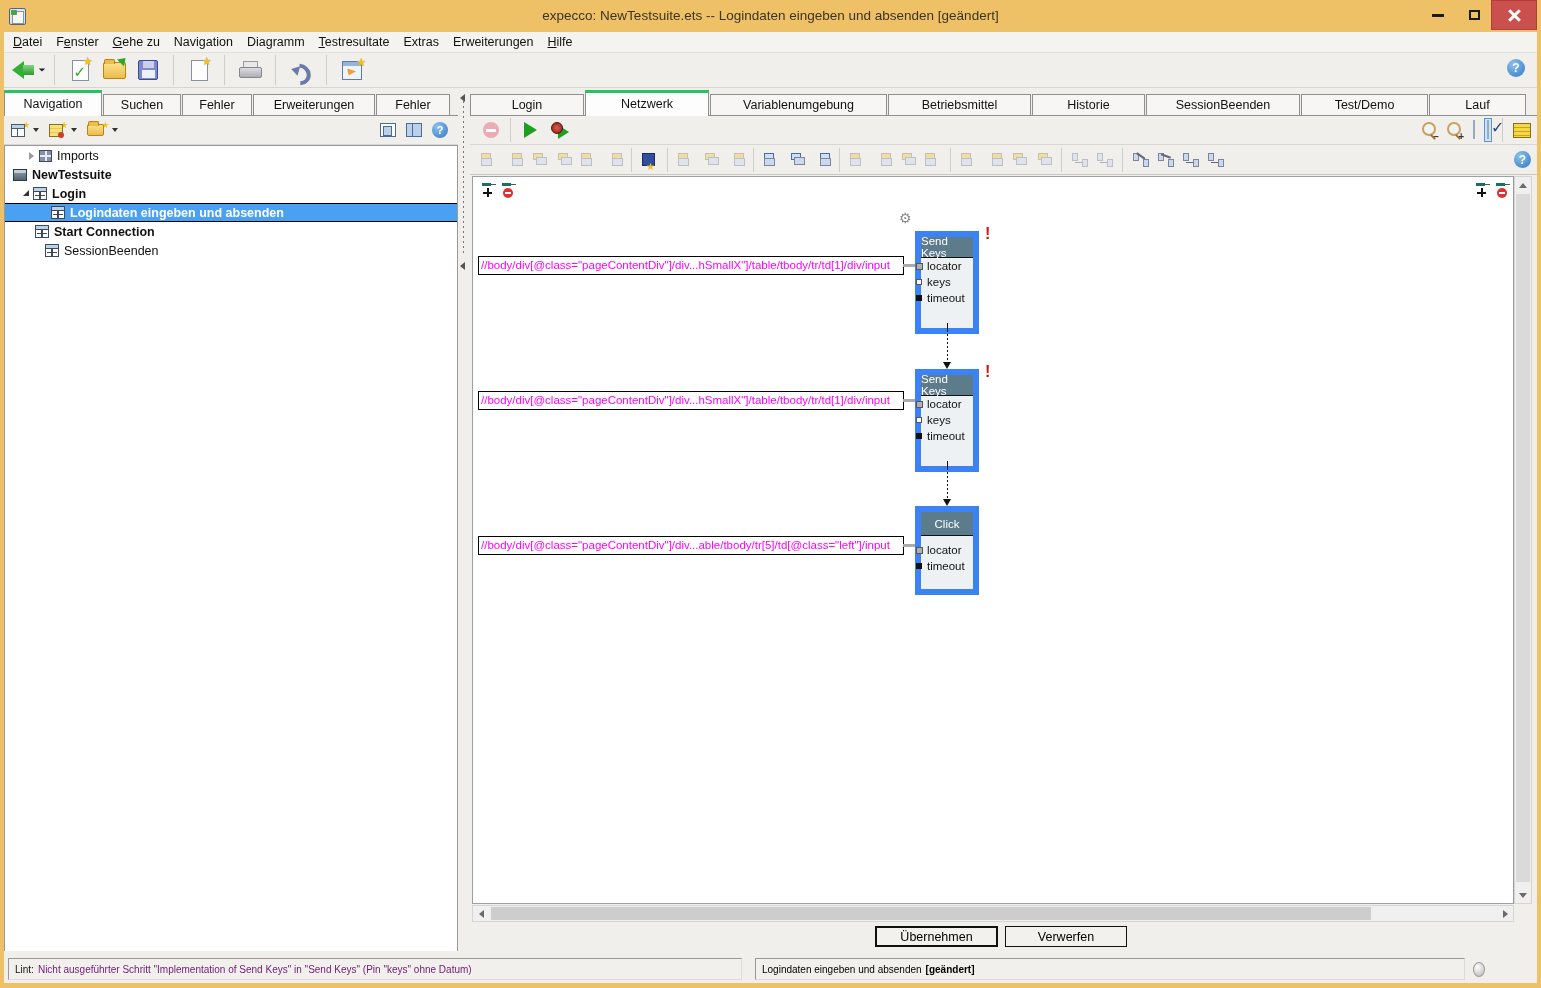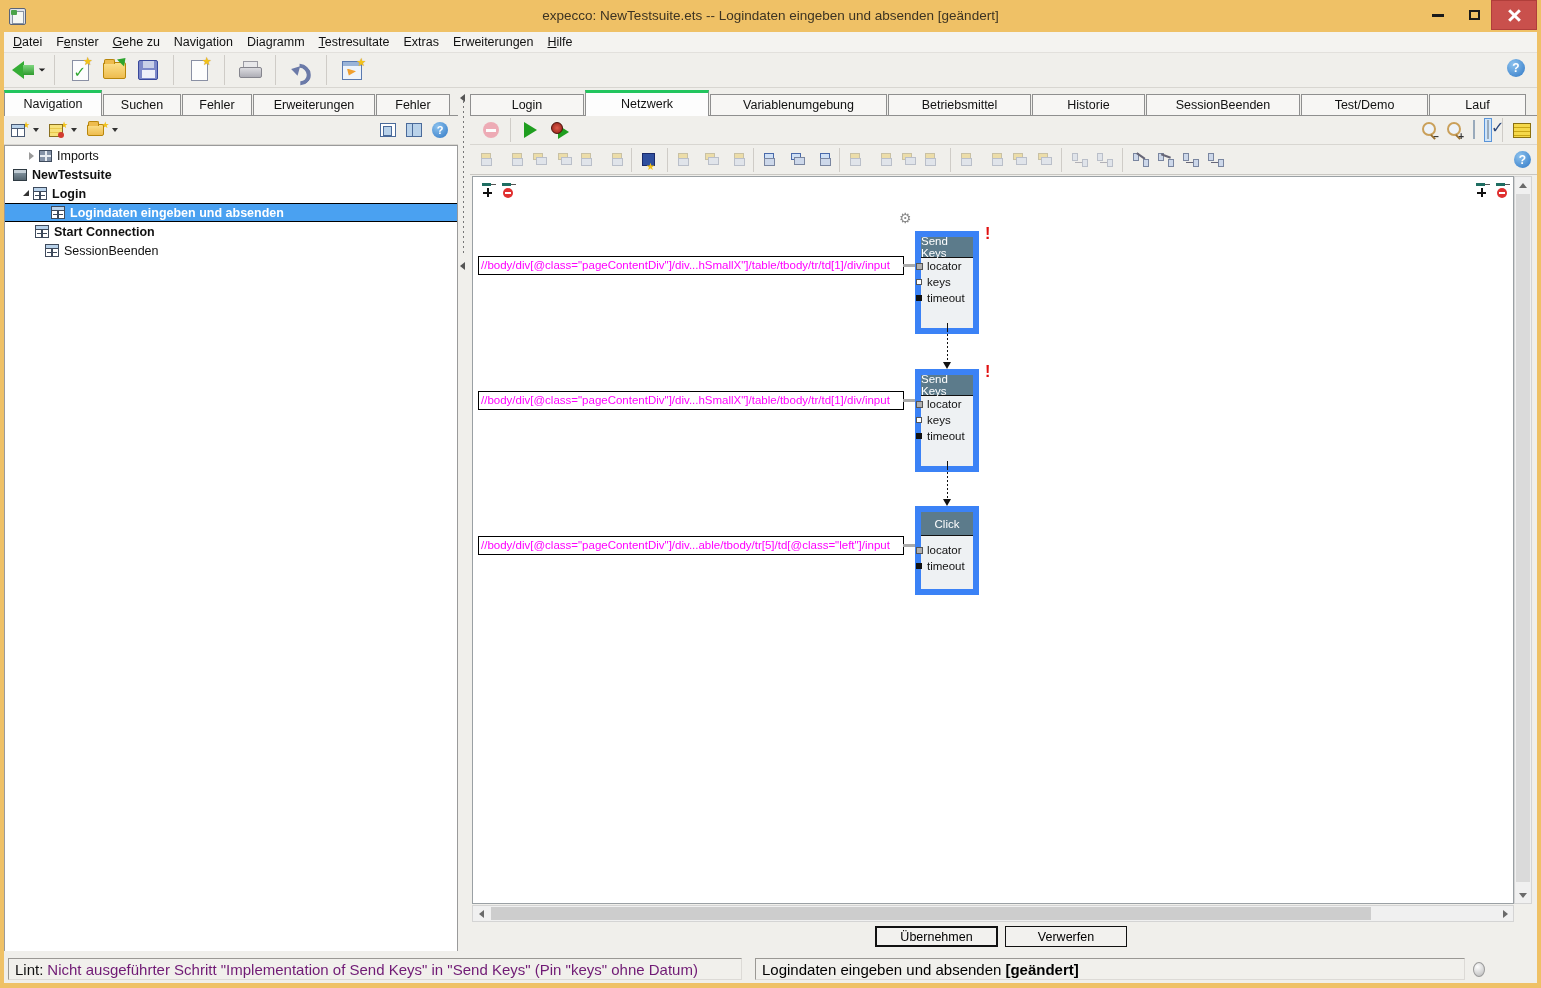--- a/index.html
+++ b/index.html
@@ -191,21 +191,21 @@
   .hthumb { position:absolute; left:18px; top:1px; width:880px; height:13px; background:#cdcdcd; }
 
   
   .btnrow { left:470px; top:926px; width:1067px; height:25px; position:absolute; }
   .pbtn { position:absolute; height:21px; background:#f2f1ee; font-size:12.5px; display:flex; align-items:center; justify-content:center; }
   .pbtn.default { border:2px solid #111; }
   .pbtn.normal { border:1px solid #111; }
 
   
   .statusbar { left:4px; top:955px; width:1533px; height:28px; background:#f0efeb; position:absolute; }
-  .status-box { position:absolute; top:3px; height:22px; background:#f1f0ec; border:1px solid; border-color:#9a9894 #dcdad6 #dcdad6 #9a9894; display:flex; align-items:center; padding:0 6px; font-size:15px; white-space:nowrap; overflow:hidden; }
+  .status-box { position:absolute; top:3px; height:22px; background:#f1f0ec; border:1px solid; border-color:#9a9894 #dcdad6 #dcdad6 #9a9894; display:flex; align-items:center; padding:0 6px; font-size:10px; white-space:nowrap; overflow:hidden; }
   .lint-label { color:#111; margin-right:4px; }
   .lint-text { color:#701a75; }
   .ctx-state { font-weight:bold; margin-left:4px; }
   .sphere { position:absolute; right:52px; top:7px; width:12px; height:15px; border-radius:50%; background:radial-gradient(circle at 35% 30%, #fdfdfd, #b8b8b8); border:1px solid #9a9a9a; }
 </style>
 </head>
 <body>
 
 <div class="window">
 

